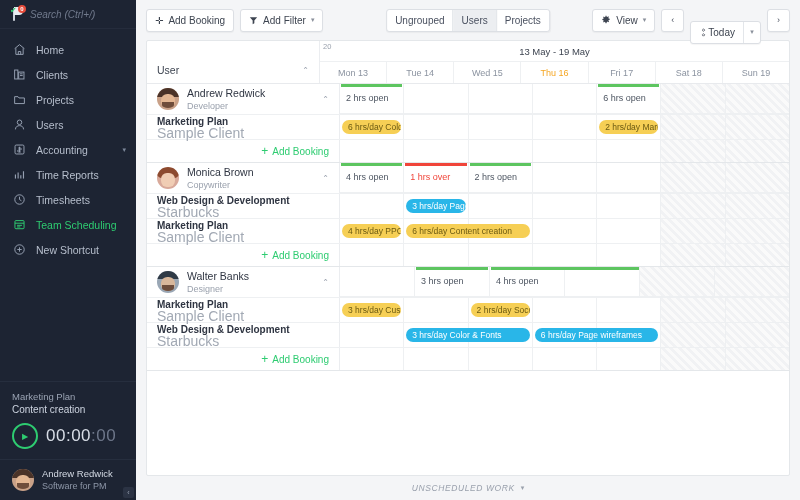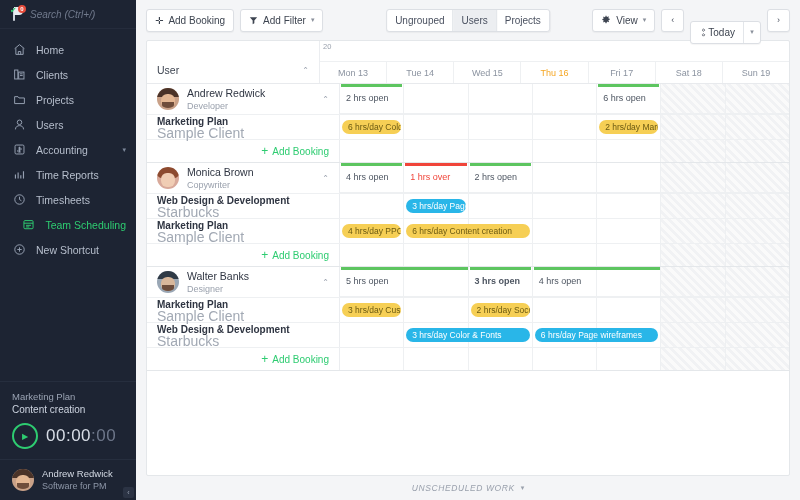--- a/index.html
+++ b/index.html
@@ -30,21 +30,21 @@
     font-family:"Liberation Sans",sans-serif;font-size:10px;font-style:italic;padding:0;
   }
   .sb-search input::placeholder{color:#6d7party;}
   .sb-search input::placeholder{color:#70798c;font-style:italic;}
   .sb-srch-icon{width:14px;height:14px;color:#8b94a6;display:flex;align-items:center;justify-content:center;}
 
   .sb-nav{padding-top:8px;flex:0 0 auto;}
   .sb-item{height:25px;display:flex;align-items:center;padding:0 10px;color:#b7bfcd;font-size:10.5px;
     cursor:pointer;position:relative;}
   .sb-item .ic{width:18px;height:18px;display:flex;align-items:center;justify-content:center;margin-right:8px;flex:0 0 auto;color:#96a0b2;}
-  .sb-item.active{color:#2ecc71;justify-content:flex-end;}
+  .sb-item.active{color:#2ecc71;}
   .sb-item.active .ic{color:#2ecc71;}
   .sb-caret{margin-left:auto;font-size:7px;color:#7d879a;}
 
   .sb-spacer{flex:1;}
   .sb-timer{padding:8px 12px 10px 12px;border-top:1px solid #262e3e;}
   .sb-timer .tproj{color:#9aa3b3;font-size:9.5px;line-height:13px;}
   .sb-timer .ttask{color:#cdd4e0;font-size:10px;line-height:14px;margin-bottom:6px;}
   .tline{display:flex;align-items:center;}
   .play{width:22px;height:22px;border-radius:50%;border:2px solid #2ecc71;display:flex;align-items:center;
     justify-content:center;margin-right:8px;color:#2ecc71;font-size:8px;}
@@ -355,20 +355,21 @@
         <div class="hcol-user">
           <div class="top"></div>
           <div class="bot">
             <span>User</span>
             <span class="chev">⌃</span>
           </div>
         </div>
         <div class="hdays">
           <div class="hweek">
             <span class="wk">20</span>
+            <span class="rng">13 May - 19 May</span>
           </div>
           <div class="hrow">
             <div class="hday">Mon 13</div>
             <div class="hday">Tue 14</div>
             <div class="hday">Wed 15</div>
             <div class="hday today">Thu 16</div>
             <div class="hday">Fri 17</div>
             <div class="hday">Sat 18</div>
             <div class="hday">Sun 19</div>
           </div>
@@ -543,28 +544,24 @@
                   <i class="face"></i>
                   <i class="beard"></i>
                 </span>
                 <span>
                   <span class="nm" style="display:block">Walter Banks</span>
                   <span class="rl" style="display:block">Designer</span>
                 </span>
                 <span class="chev">⌃</span>
               </div>
               <div class="daycells" style="position: relative;">
-                <div class="dcell">
-                  <div class="capbar" style="right: calc(-100% - 1px);"></div>
-                  <div class="captxt" style="white-space: nowrap;">5 hrs open</div>
-                </div>
                 <div class="dcell"></div>
                 <div class="dcell">
                   <div class="capbar"></div>
-                  <div class="captxt" style="white-space: nowrap; font-weight: bold;">3 hrs open</div>
+                  <div class="captxt" style="white-space: nowrap;">3 hrs open</div>
                 </div>
                 <div class="dcell">
                   <div class="capbar" style="right: calc(-100% - 1px);"></div>
                   <div class="captxt" style="white-space: nowrap;">4 hrs open</div>
                 </div>
                 <div class="dcell"></div>
                 <div class="dcell wknd"></div>
                 <div class="dcell wknd"></div>
               </div>
             </div>

